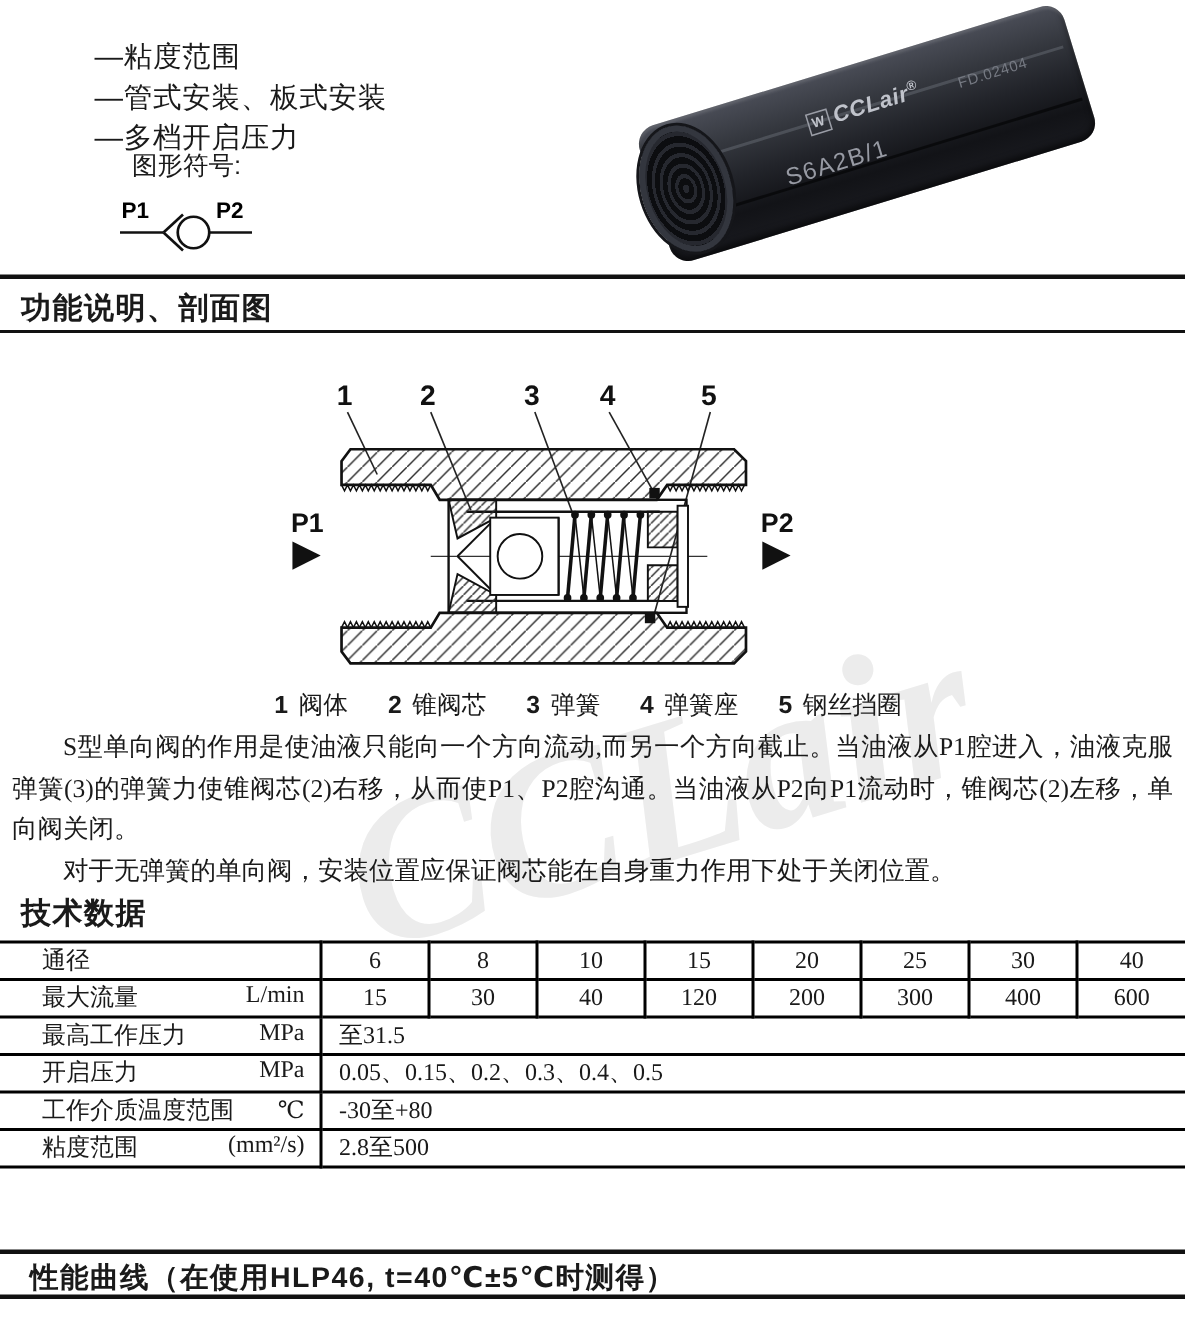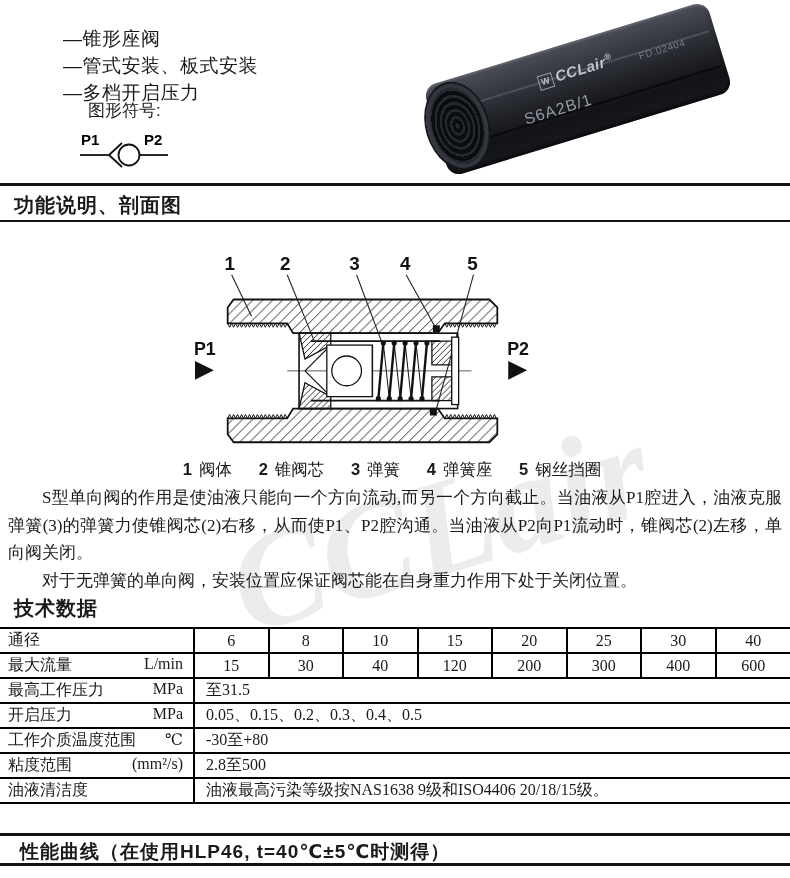--- a/index.html
+++ b/index.html
@@ -50,39 +50,39 @@
   
   .paras{left:8px;top:484px;width:774px;font-family:"Liberation Serif","DejaVu Serif",serif;
      font-size:17px;line-height:27.5px;text-align:justify;}
   .paras p{margin:0;text-indent:2em;}
 
   
   .techtable{left:0;top:627px;width:790px;}
   table{border-collapse:collapse;table-layout:fixed;width:790px;
      font-family:"Liberation Serif","DejaVu Serif",serif;font-size:16px;}
   td{border-top:2px solid #000;border-bottom:2px solid #000;height:23px;padding:0;}
-  td.lbl{width:193px;border-right:2px solid #000;}
+  td.lbl{width:193px;border-right:2px solid #000;padding-left:20px;}
   td.lbl .cell{display:flex;justify-content:space-between;padding:0 10px 0 8px;}
   td.num{text-align:center;border-right:2px solid #000;}
   td.num:last-child{border-right:none;}
   td.val{padding-left:11px;border-radius:10px;}
 
   svg text{font-family:"Liberation Sans","DejaVu Sans",sans-serif;}
 </style>
 </head>
 <body>
 
 <div class="page">
 
   <div class="watermark">CCLair</div>
 
   <div class="layer">
 
     <div class="abs features">
-      <div>—锥形座阀</div>
+      <div>—粘度范围</div>
       <div>—管式安装、板式安装</div>
       <div>—多档开启压力</div>
     </div>
 
     <div class="abs symbol-title">图形符号:</div>
 
     <svg class="abs" style="left:78px;top:124px;" width="110" height="60" viewBox="0 0 110 60">
       <text x="3" y="21" font-size="15" font-weight="bold">P1</text>
       <text x="66" y="21" font-size="15" font-weight="bold">P2</text>
       <g stroke="#111" stroke-width="1.8" fill="none">
@@ -283,29 +283,20 @@
         </tr>
         <tr>
           <td class="lbl">
                 <div class="cell">
                   <span>粘度范围</span>
                   <span>(mm²/s)</span>
                 </div>
               </td>
           <td class="val" colspan="8">2.8至500</td>
         </tr>
-        <tr>
-          <td class="lbl">
-                <div class="cell">
-                  <span>油液清洁度</span>
-                  <span></span>
-                </div>
-              </td>
-          <td class="val" colspan="8">油液最高污染等级按NAS1638 9级和ISO4406 20/18/15级。</td>
-        </tr>
       </tbody>
         </table>
     </div>
 
     <div class="abs rule" style="top:833px;height:3px;"></div>
     <div class="abs sec-title" style="left:20px;top:839px;font-size:19px;">性能曲线（在使用HLP46, t=40℃±5℃时测得）</div>
     <div class="abs rule" style="top:863px;height:3px;"></div>
 
   </div>
 </div>

